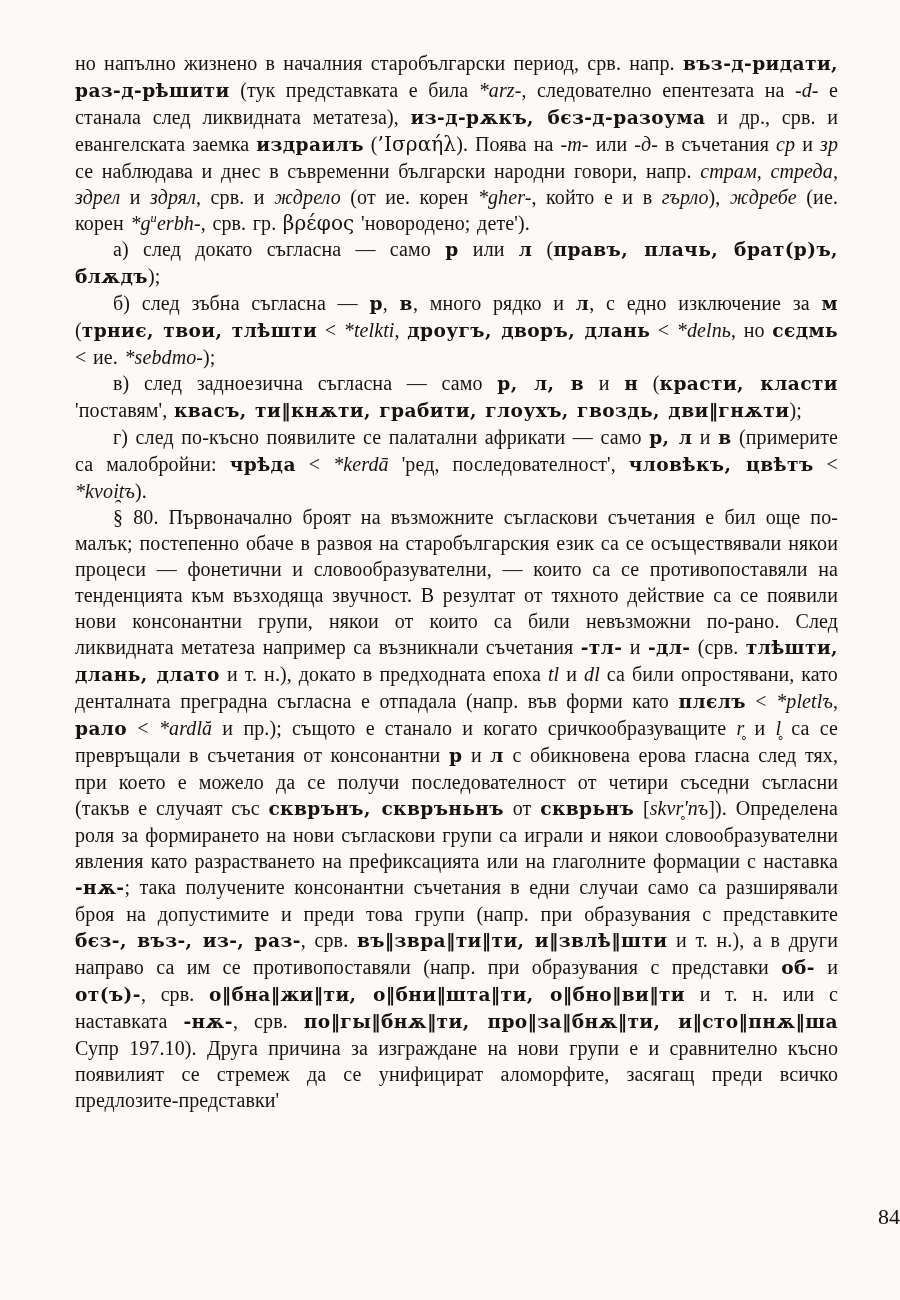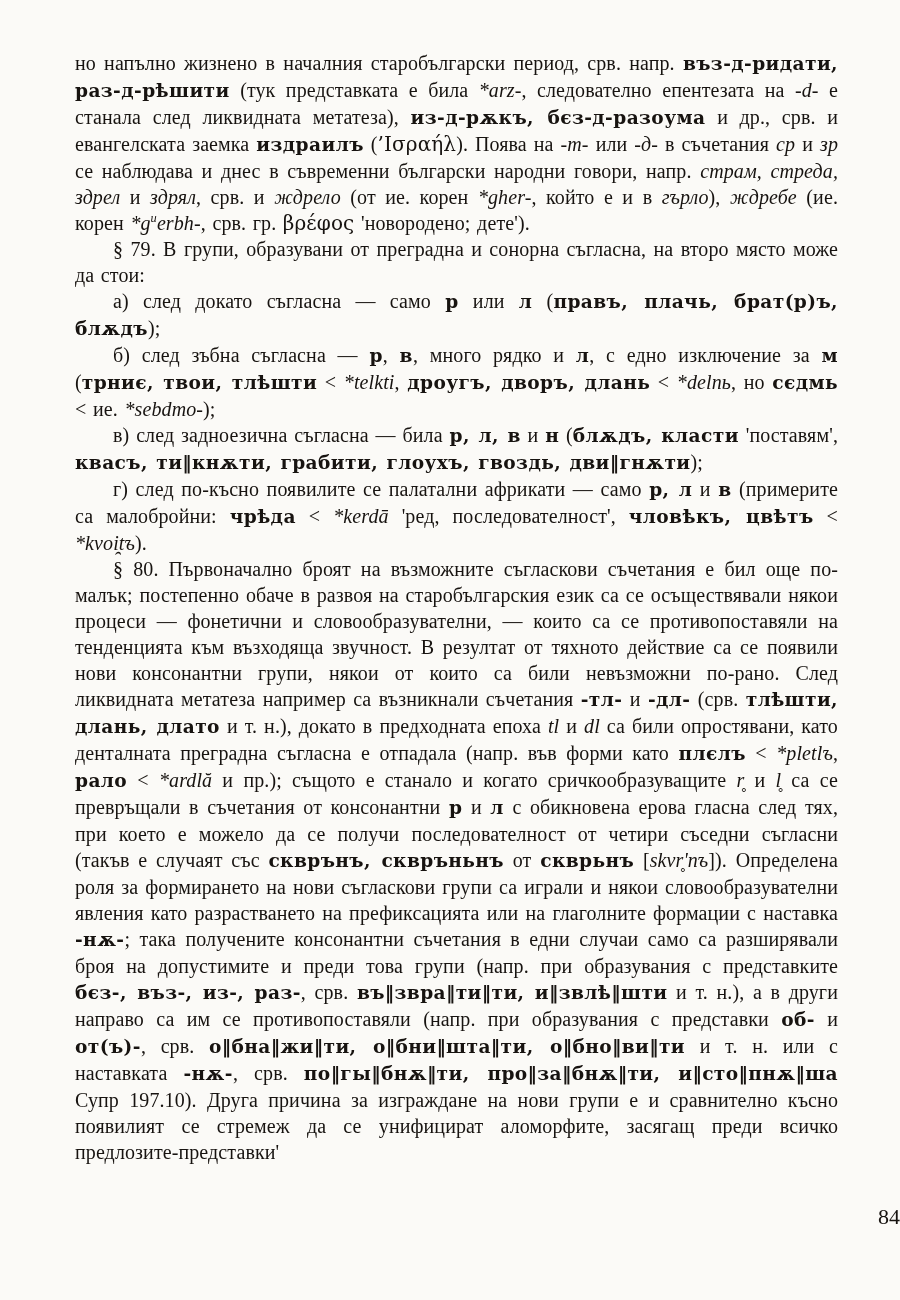--- a/index.html
+++ b/index.html
@@ -51,21 +51,20 @@
     font-size:22px;
     line-height:26px;
   }
 </style>
 </head>
 <body>
 
 <div class="page">
   <div class="text-block">
       <p class="para"><span>но напълно жизнено в началния старобългарски период, срв. напр. </span><span class="ocs">въз-д-ридати, раз-д-рѣшити</span><span> (тук представката е била </span><span class="it">*arz-</span><span>, следователно епентезата на </span><span class="it">-d-</span><span> е станала след ликвидната метатеза), </span><span class="ocs">из-д-рѫкъ, бєз-д-разоума</span><span> и др., срв. и евангелската заемка </span><span class="ocs">издраилъ</span><span> (</span><span class="gk">’Ισραήλ</span><span>). Поява на </span><span class="it">-т-</span><span> или </span><span class="it">-д-</span><span> в съчетания </span><span class="it">ср</span><span> и </span><span class="it">зр</span><span> се наблюдава и днес в съвременни български народни говори, напр. </span><span class="it">страм, стреда, здрел</span><span> и </span><span class="it">здрял</span><span>, срв. и </span><span class="it">ждрело</span><span> (от ие. корен </span><span class="it">*gher-</span><span>, който е и в </span><span class="it">гърло</span><span>), </span><span class="it">ждребе</span><span> (ие. корен </span><span class="it">*g</span><span class="it sup">u</span><span class="it">erbh-</span><span>, срв. гр. </span><span class="gk">βρέφος</span><span> 'новородено; дете').</span></p>
-      <p class="para indent"><span>§ 79. В групи, образувани от преградна и сонорна съгласна, на второ място може да стои:</span></p>
       <p class="para indent"><span>а) след докато съгласна — само </span><span class="ocs">р</span><span> или </span><span class="ocs">л</span><span> (</span><span class="ocs">правъ, плачь, брат(р)ъ, блѫдъ</span><span>);</span></p>
       <p class="para indent"><span>б) след зъбна съгласна — </span><span class="ocs">р</span><span>, </span><span class="ocs">в</span><span>, много рядко и </span><span class="ocs">л</span><span>, с едно изключение за </span><span class="ocs">м</span><span> (</span><span class="ocs">трниє, твои, тлѣшти</span><span> &lt; </span><span class="it">*telkti</span><span>, </span><span class="ocs">дроугъ, дворъ, длань</span><span> &lt; </span><span class="it">*delnь</span><span>, но </span><span class="ocs">сєдмь</span><span> &lt; ие. </span><span class="it">*sebdmo-</span><span>);</span></p>
-      <p class="para indent"><span>в) след задноезична съгласна — била </span><span class="ocs">р, л, в</span><span> и </span><span class="ocs">н</span><span> (</span><span class="ocs">блѫдъ, класти</span><span> 'поставям', </span><span class="ocs">квасъ, ти‖кнѫти, грабити, глоухъ, гвоздь, дви‖гнѫти</span><span>);</span></p>
+      <p class="para indent"><span>в) след задноезична съгласна — само </span><span class="ocs">р, л, в</span><span> и </span><span class="ocs">н</span><span> (</span><span class="ocs">красти, класти</span><span> 'поставям', </span><span class="ocs">квасъ, ти‖кнѫти, грабити, глоухъ, гвоздь, дви‖гнѫти</span><span>);</span></p>
       <p class="para indent"><span>г) след по-късно появилите се палатални африкати — само </span><span class="ocs">р, л</span><span> и </span><span class="ocs">в</span><span> (примерите са малобройни: </span><span class="ocs">чрѣда</span><span> &lt; </span><span class="it">*kerdā</span><span> 'ред, последователност', </span><span class="ocs">чловѣкъ, цвѣтъ</span><span> &lt; </span><span class="it">*kvoi̯tъ</span><span>).</span></p>
       <p class="para indent"><span>§ 80. Първоначално броят на възможните съгласкови съчетания е бил още по-малък; постепенно обаче в развоя на старобългарския език са се осъществявали някои процеси — фонетични и словообразувателни, — които са се противопоставяли на тенденцията към възходяща звучност. В резултат от тяхното действие са се появили нови консонантни групи, някои от които са били невъзможни по-рано. След ликвидната метатеза например са възникнали съчетания </span><span class="ocs">-тл-</span><span> и </span><span class="ocs">-дл-</span><span> (срв. </span><span class="ocs">тлѣшти, длань, длато</span><span> и т. н.), докато в предходната епоха </span><span class="it">tl</span><span> и </span><span class="it">dl</span><span> са били опростявани, като денталната преградна съгласна е отпадала (напр. във форми като </span><span class="ocs">плєлъ</span><span> &lt; </span><span class="it">*pletlъ</span><span>, </span><span class="ocs">рало</span><span> &lt; </span><span class="it">*ardlă</span><span> и пр.); същото е станало и когато сричкообразуващите </span><span class="it">r̥</span><span> и </span><span class="it">l̥</span><span> са се превръщали в съчетания от консонантни </span><span class="ocs">р</span><span> и </span><span class="ocs">л</span><span> с обикновена ерова гласна след тях, при което е можело да се получи последователност от четири съседни съгласни (такъв е случаят със </span><span class="ocs">скврънъ, сквръньнъ</span><span> от </span><span class="ocs">скврьнъ</span><span> [</span><span class="it">skvr̥'nъ</span><span>]). Определена роля за формирането на нови съгласкови групи са играли и някои словообразувателни явления като разрастването на префиксацията или на глаголните формации с наставка </span><span class="ocs">-нѫ-</span><span>; така получените консонантни съчетания в едни случаи само са разширявали броя на допустимите и преди това групи (напр. при образувания с представките </span><span class="ocs">бєз-, въз-, из-, раз-</span><span>, срв. </span><span class="ocs">въ‖звра‖ти‖ти, и‖звлѣ‖шти</span><span> и т. н.), а в други направо са им се противопоставяли (напр. при образувания с представки </span><span class="ocs">об-</span><span> и </span><span class="ocs">от(ъ)-</span><span>, срв. </span><span class="ocs">о‖бна‖жи‖ти, о‖бни‖шта‖ти, о‖бно‖ви‖ти</span><span> и т. н. или с наставката </span><span class="ocs">-нѫ-</span><span>, срв. </span><span class="ocs">по‖гы‖бнѫ‖ти, про‖за‖бнѫ‖ти, и‖сто‖пнѫ‖ша</span><span> Супр 197.10). Друга причина за изграждане на нови групи е и сравнително късно появилият се стремеж да се унифицират аломорфите, засягащ преди всичко предлозите-представки'</span></p>
     </div>
   <div class="page-num">84</div>
 </div>
 
 </body></html>

